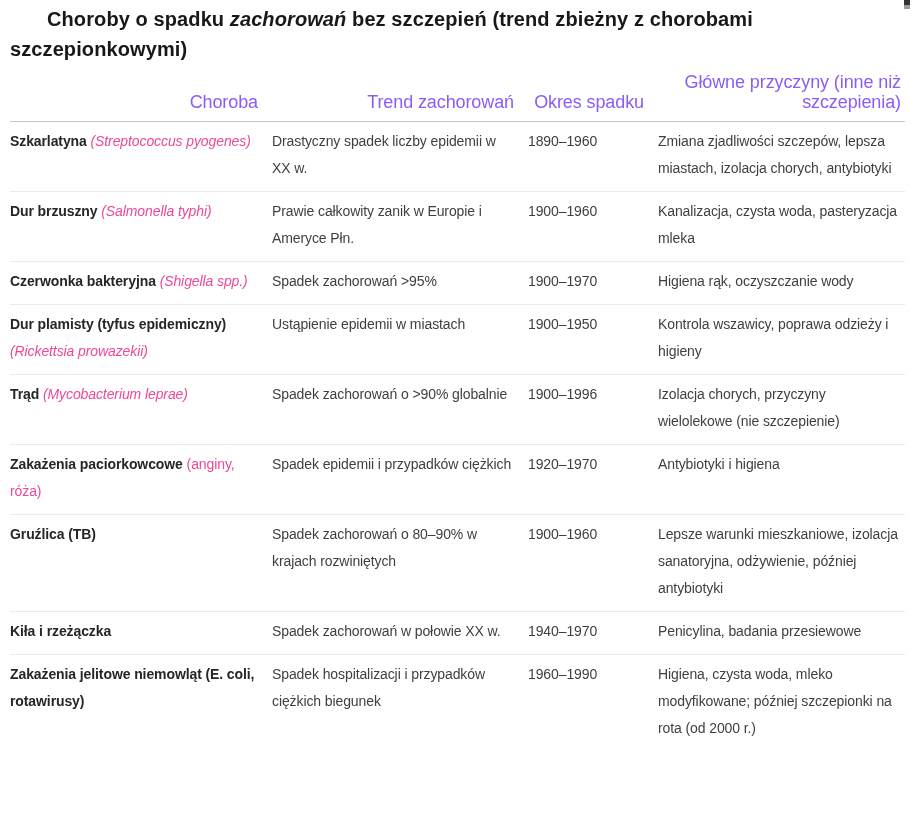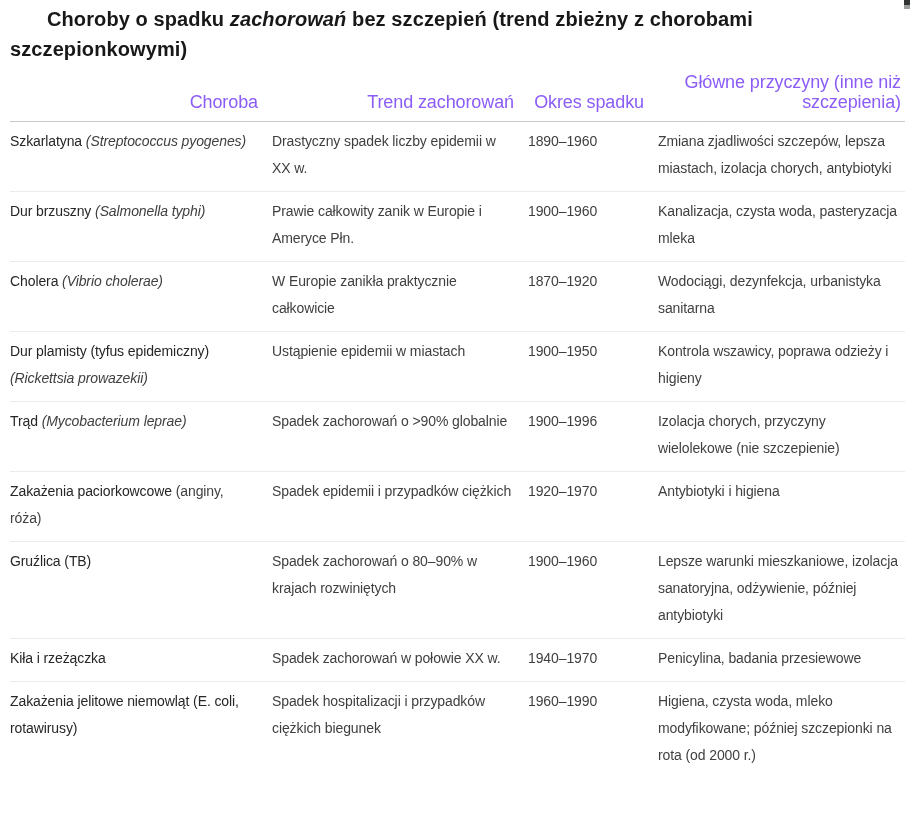--- a/index.html
+++ b/index.html
@@ -54,22 +54,22 @@
     font-size: 14px;
     line-height: 27px;
     color: #3f3f3f;
     padding: 6px 14px 9px 0;
     border-bottom: 1px solid #ebebeb;
     letter-spacing: -0.1px;
   }
   td:last-child { padding-right: 4px; }
   tbody tr:last-child td { border-bottom: none; margin-top: 8px; }
 
-  .disease-name { font-weight: 400; color: #262626; text-align: center; }
-  .disease-detail { color: #404040; font-weight: 400; }
+  .disease-name { font-weight: 700; color: #262626; text-align: center; }
+  .disease-detail { color: #ec4899; font-weight: 400; }
   .disease-detail.italic { font-style: italic; }
 
   
   .screen-corner-artifact {
     position: absolute;
     left: 904px; top: 0;
     width: 6px; height: 9px;
     background: linear-gradient(#333435 55%, #9b9c9c 55%);
   }
 </style>
@@ -105,27 +105,27 @@
     <td>Zmiana zjadliwości szczepów, lepsza miastach, izolacja chorych, antybiotyki</td>
   </tr>
 
   <tr>
     <td><span class="disease-name">Dur brzuszny</span><span class="disease-detail italic"> (Salmonella typhi)</span></td>
     <td>Prawie całkowity zanik w Europie i Ameryce Płn.</td>
     <td>1900–1960</td>
     <td>Kanalizacja, czysta woda, pasteryzacja mleka</td>
   </tr>
 
+  <tr>
+    <td><span class="disease-name">Czerwonka bakteryjna</span><span class="disease-detail italic"> (Shigella spp.)</span></td>
+    <td>Spadek zachorowań &gt;95%</td>
+    <td>1900–1970</td>
+    <td>Higiena rąk, oczyszczanie wody</td>
+  </tr>
 
-  <tr>
-    <td><span class="disease-name">Cholera</span><span class="disease-detail italic"> (Vibrio cholerae)</span></td>
-    <td>W Europie zanikła praktycznie całkowicie</td>
-    <td>1870–1920</td>
-    <td>Wodociągi, dezynfekcja, urbanistyka sanitarna</td>
-  </tr>
 
   <tr>
     <td><span class="disease-name">Dur plamisty (tyfus epidemiczny)</span><span class="disease-detail italic"> (Rickettsia prowazekii)</span></td>
     <td>Ustąpienie epidemii w miastach</td>
     <td>1900–1950</td>
     <td>Kontrola wszawicy, poprawa odzieży i higieny</td>
   </tr>
 
   <tr>
     <td><span class="disease-name">Trąd</span><span class="disease-detail italic"> (Mycobacterium leprae)</span></td>

